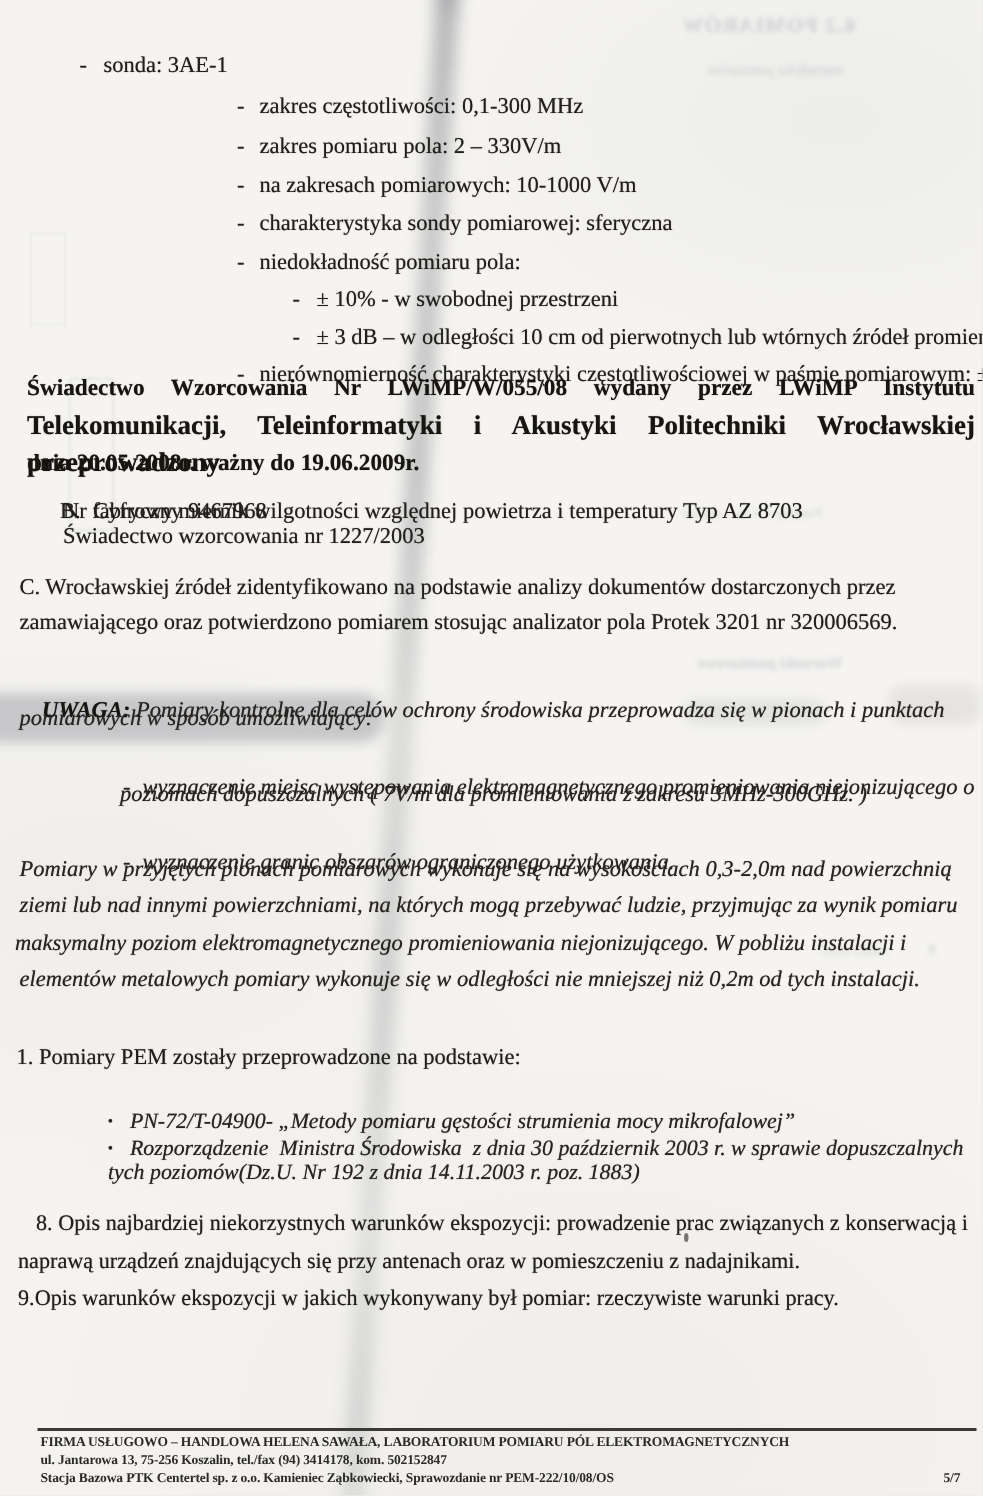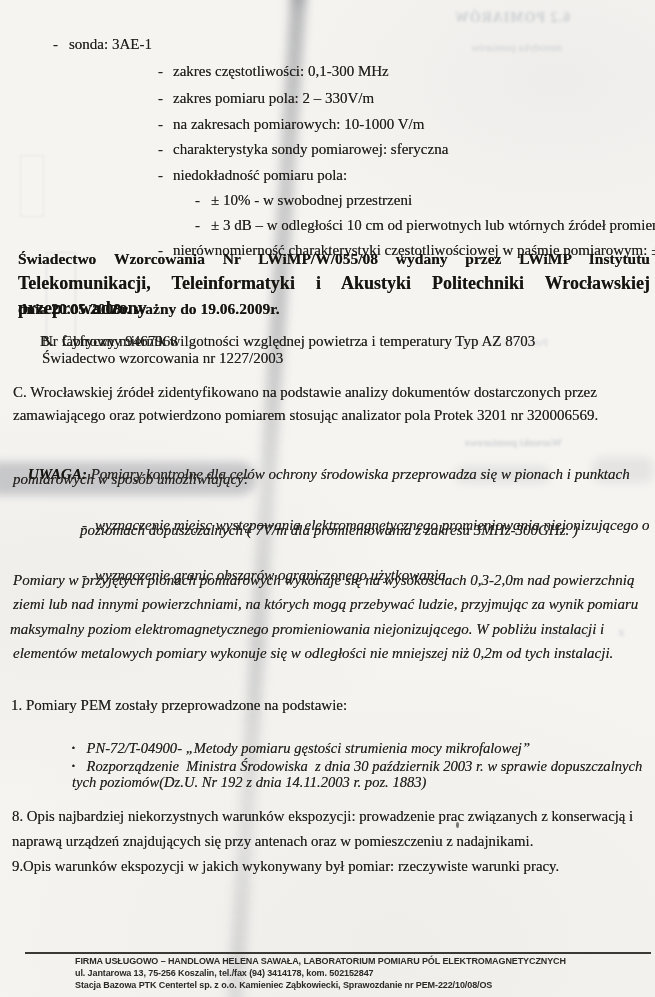--- a/index.html
+++ b/index.html
@@ -24,23 +24,23 @@
   .dash{display:inline-block;width:16px;}
   .dash.w15{width:15px;}
   .dash.w13{width:13px;}
   .bullet-dot{display:inline-block;width:15px;font-weight:bold;}
   .bold{font-weight:bold;color:#17150f;}
   .italic{font-style:italic;color:#272420;}
   .justify{white-space:normal;text-align:justify;text-align-last:justify;
            overflow:hidden;}
   .small-lh{line-height:18px;}
   .ref{font-size:14.6px;line-height:17.6px;}
-  .footer-line{position:absolute;font-family:Liberation Sans, sans-serif;
+  .footer-line{position:absolute;font-family:Liberation Serif, serif;
                font-size:9px;font-weight:bold;line-height:12px;color:#2b2a28;
-               white-space:pre;letter-spacing:-0.1px;margin-left:48px;}
+               white-space:pre;letter-spacing:-0.1px;}
   .footer-rule{position:absolute;left:25px;top:952px;width:626px;height:2px;
                background:#3a3936;}
   
   .fold-shadow{
     position:absolute;left:292px;top:-30px;width:16px;height:1090px;
     transform:rotate(3.6deg);transform-origin:top center;
     filter:blur(5px);
     background:linear-gradient(to bottom,
       rgba(70,74,84,0.62) 0%, rgba(70,74,84,0.34) 4%,
       rgba(70,74,84,0.24) 18%, rgba(70,74,84,0.28) 32%,
@@ -137,21 +137,21 @@
 
   <div class="line" style="top:695px;left:11px">1. Pomiary PEM zostały przeprowadzone na podstawie:</div>
   <div class="line italic ref" style="top:722px;left:57px">
     <span class="bullet-dot">·</span><span>PN-72/T-04900- „Metody pomiaru gęstości strumienia mocy mikrofalowej”</span>
   </div>
   <div class="line italic ref" style="top:740px;left:57px">
     <span class="bullet-dot">·</span><span>Rozporządzenie  Ministra Środowiska  z dnia 30 październik 2003 r. w sprawie dopuszczalnych</span>
   </div>
   <div class="line italic ref" style="top:774px;left:72px">tych poziomów(Dz.U. Nr 192 z dnia 14.11.2003 r. poz. 1883)</div>
 
-  <div class="line" style="top:806px;left:12px;font-size:14.8px;">8. Opis najbardziej niekorzystnych warunków ekspozycji: prowadzenie prac związanych z konserwacją i</div>
+  <div class="line" style="top:806px;left:24px;font-size:14.8px;">8. Opis najbardziej niekorzystnych warunków ekspozycji: prowadzenie prac związanych z konserwacją i</div>
   <div class="line" style="top:831px;left:12px;font-size:14.8px;">naprawą urządzeń znajdujących się przy antenach oraz w pomieszczeniu z nadajnikami.</div>
   <div class="line" style="top:856px;left:12px;font-size:14.8px;">9.Opis warunków ekspozycji w jakich wykonywany był pomiar: rzeczywiste warunki pracy.</div>
 
   <div class="footer-rule"></div>
   <div class="footer-line" style="top:955px;left:27px">FIRMA USŁUGOWO – HANDLOWA HELENA SAWAŁA, LABORATORIUM POMIARU PÓL ELEKTROMAGNETYCZNYCH</div>
   <div class="footer-line" style="top:967px;left:27px">ul. Jantarowa 13, 75-256 Koszalin, tel./fax (94) 3414178, kom. 502152847</div>
   <div class="footer-line" style="top:979px;left:27px">Stacja Bazowa PTK Centertel sp. z o.o. Kamieniec Ząbkowiecki, Sprawozdanie nr PEM-222/10/08/OS</div>
   <div class="footer-line" style="top:979px;left:629px">5/7</div>
 
 </div>

